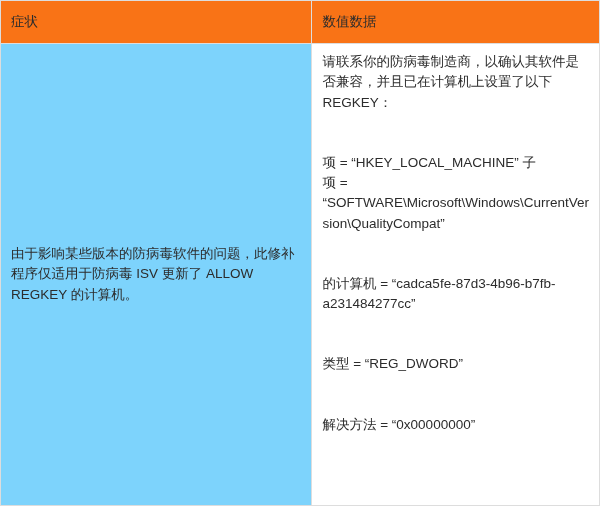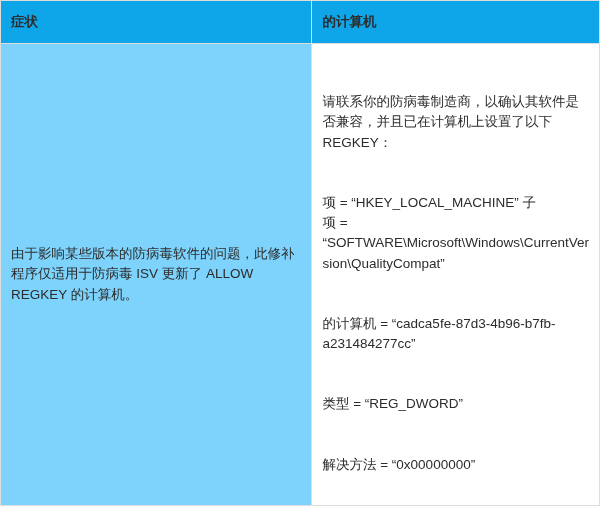--- a/index.html
+++ b/index.html
@@ -20,29 +20,28 @@
     table-layout: fixed;
   }
   th, td {
     border: 1px solid #dddddd;
     padding: 8px 10px;
     vertical-align: middle;
     text-align: left;
     word-break: break-word;
   }
   th {
-    background: #0ea5e9;
-    font-weight: bold;
+    background: #f97316;
+    font-weight: normal;
     height: 26px;
   }
   col.left  { width: 52%; }
   col.right { width: 48%; }
   .section {
     margin-bottom: 40px;
-    margin-top: 40px;
   }
   .section.last {
     margin-bottom: 0;
   }
   .right-cell {
     vertical-align: top;
     background: #ffffff;
   }
   td.left-cell {
     background: #7dd3fc;
@@ -52,21 +51,21 @@
 <body>
 
 <table>
   <colgroup>
     <col class="left">
     <col class="right">
   </colgroup>
   <thead>
     <tr>
       <th>症状</th>
-      <th>的计算机</th>
+      <th>数值数据</th>
     </tr>
   </thead>
   <tbody>
     <tr>
       <td class="left-cell">
         <div>由于影响某些版本的防病毒软件的问题，此修补程序仅适用于防病毒 ISV 更新了 ALLOW REGKEY 的计算机。</div>
       </td>
       <td class="right-cell">
         <div class="section">请联系你的防病毒制造商，以确认其软件是否兼容，并且已在计算机上设置了以下 REGKEY：</div>
         <div class="section">

